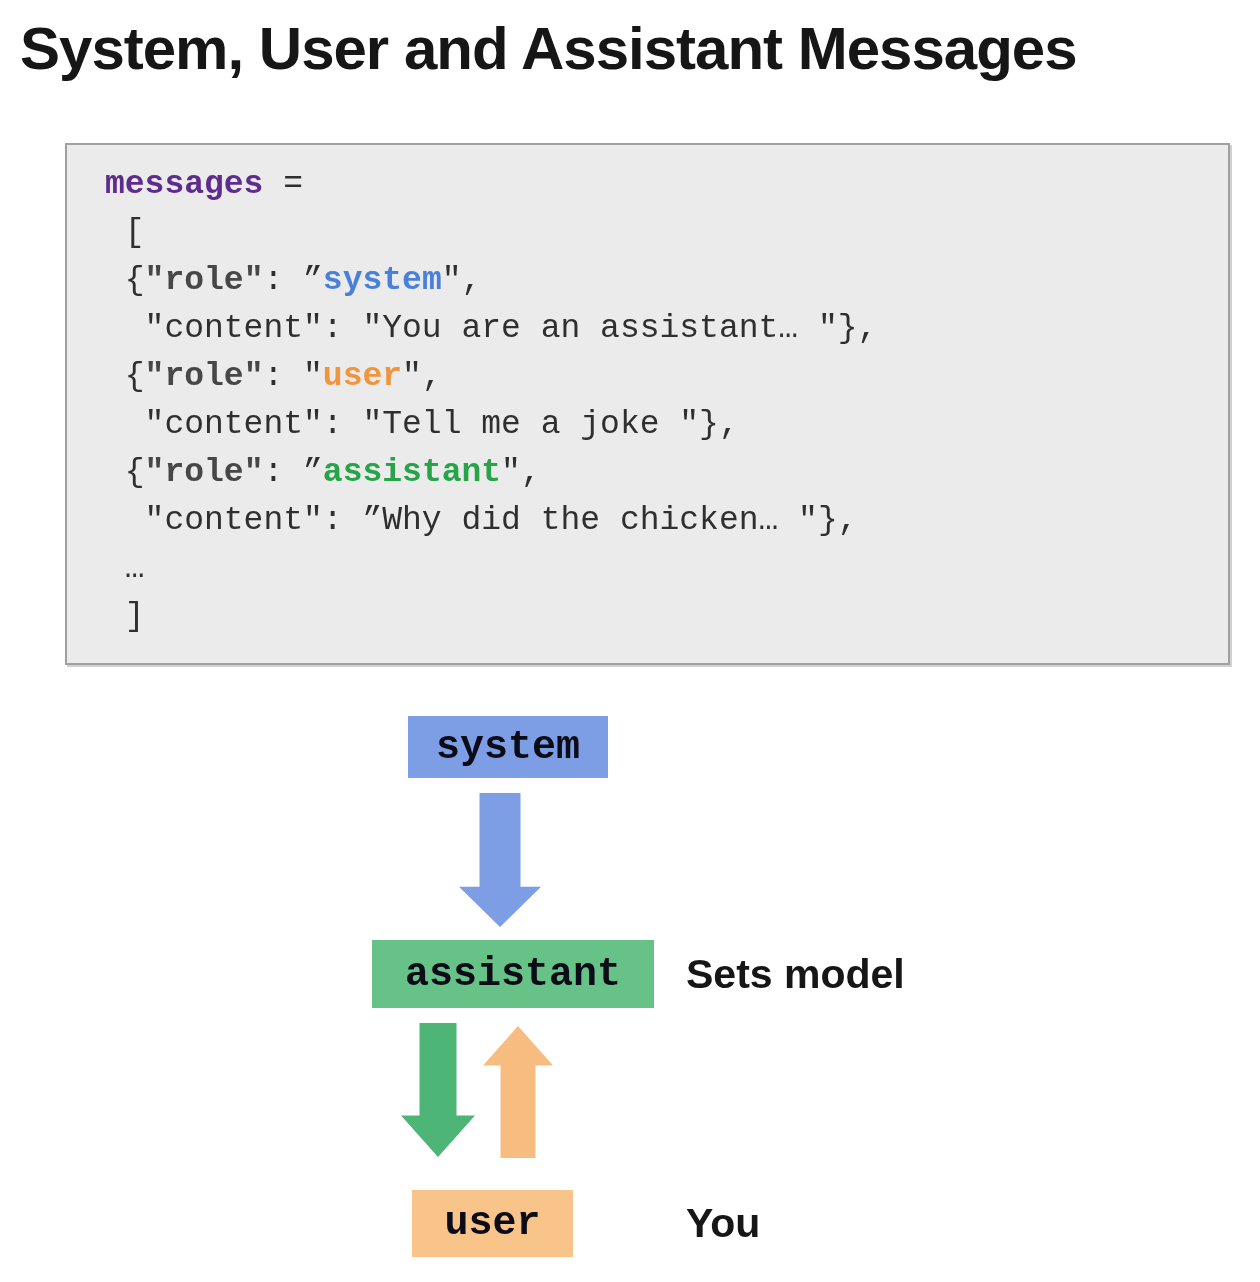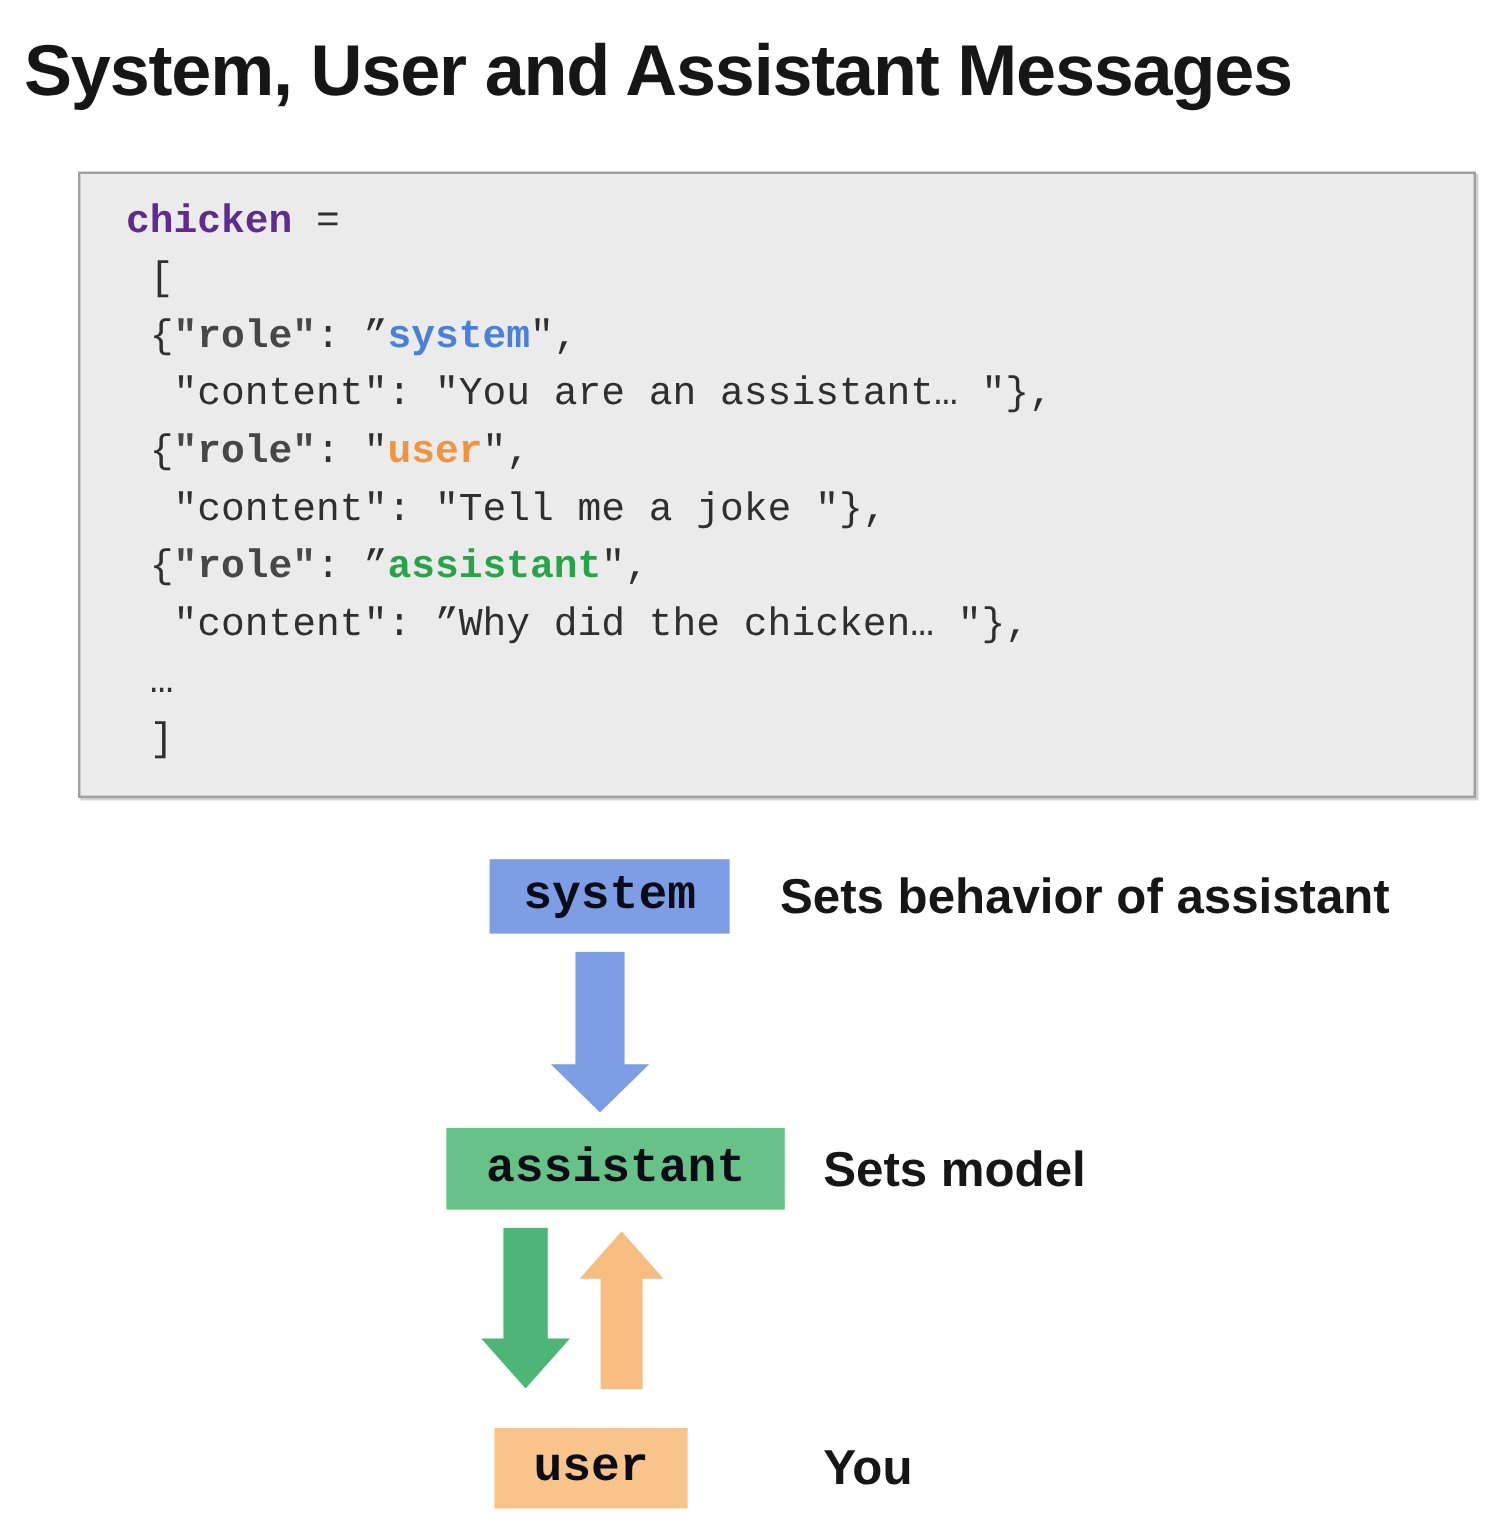--- a/index.html
+++ b/index.html
@@ -21,21 +21,21 @@
   html,body{margin:0;padding:0;}
   body{
     width:1260px;height:1282px;
     background:#ffffff;
     font-family:"Liberation Sans",sans-serif;
     position:relative;
     overflow:hidden;
   }
   .page{position:absolute;inset:0;}
   .title{
-    position:absolute;left:20px;top:24px;width:1225px;
+    position:absolute;left:20px;top:14px;width:1225px;
     font-size:60px;font-weight:600;letter-spacing:-1px;
     color:var(--ink);white-space:nowrap;
   }
   .code-block{
     position:absolute;left:65px;top:143px;width:1165px;height:522px;
     background:var(--code-bg);
     border:2px solid var(--code-border);
     box-shadow:2px 2px 0 rgba(0,0,0,0.18);
     box-sizing:border-box;
     padding:16px 0 0 38px;
@@ -79,36 +79,35 @@
 </style>
 </head>
 <body>
 
 <div class="page">
 
   <div class="title">System, User and Assistant Messages</div>
 
   <div class="code-block">
 
-  <div class="code-line"><span class="seg-kw">chicken</span><span class="seg-plain"> =</span></div>
+  <div class="code-line"><span class="seg-kw">messages</span><span class="seg-plain"> =</span></div>
       <div class="code-line"><span class="seg-plain"> [</span></div>
       <div class="code-line"><span class="seg-plain"> {</span><span class="seg-key">"role"</span><span class="seg-plain">: ”</span><span class="seg-sys">system</span><span class="seg-plain">",</span></div>
       <div class="code-line"><span class="seg-plain">  "content": "You are an assistant… "},</span></div>
       <div class="code-line"><span class="seg-plain"> {</span><span class="seg-key">"role"</span><span class="seg-plain">: "</span><span class="seg-usr">user</span><span class="seg-plain">",</span></div>
       <div class="code-line"><span class="seg-plain">  "content": "Tell me a joke "},</span></div>
       <div class="code-line"><span class="seg-plain"> {</span><span class="seg-key">"role"</span><span class="seg-plain">: ”</span><span class="seg-asst">assistant</span><span class="seg-plain">",</span></div>
       <div class="code-line"><span class="seg-plain">  "content": ”Why did the chicken… "},</span></div>
       <div class="code-line"><span class="seg-plain"> …</span></div>
       <div class="code-line"><span class="seg-plain"> ]</span></div>
     </div>
 
   <div class="node node-system">
     <span>system</span>
   </div>
-  <div class="caption caption-system">Sets behavior of assistant</div>
 
   <div class="arrow arrow-down arrow-blue"></div>
 
   <div class="node node-assistant">
     <span>assistant</span>
   </div>
   <div class="caption caption-assistant">Sets model</div>
 
   <div class="arrow arrow-green"></div>
   <div class="arrow arrow-orange"></div>

